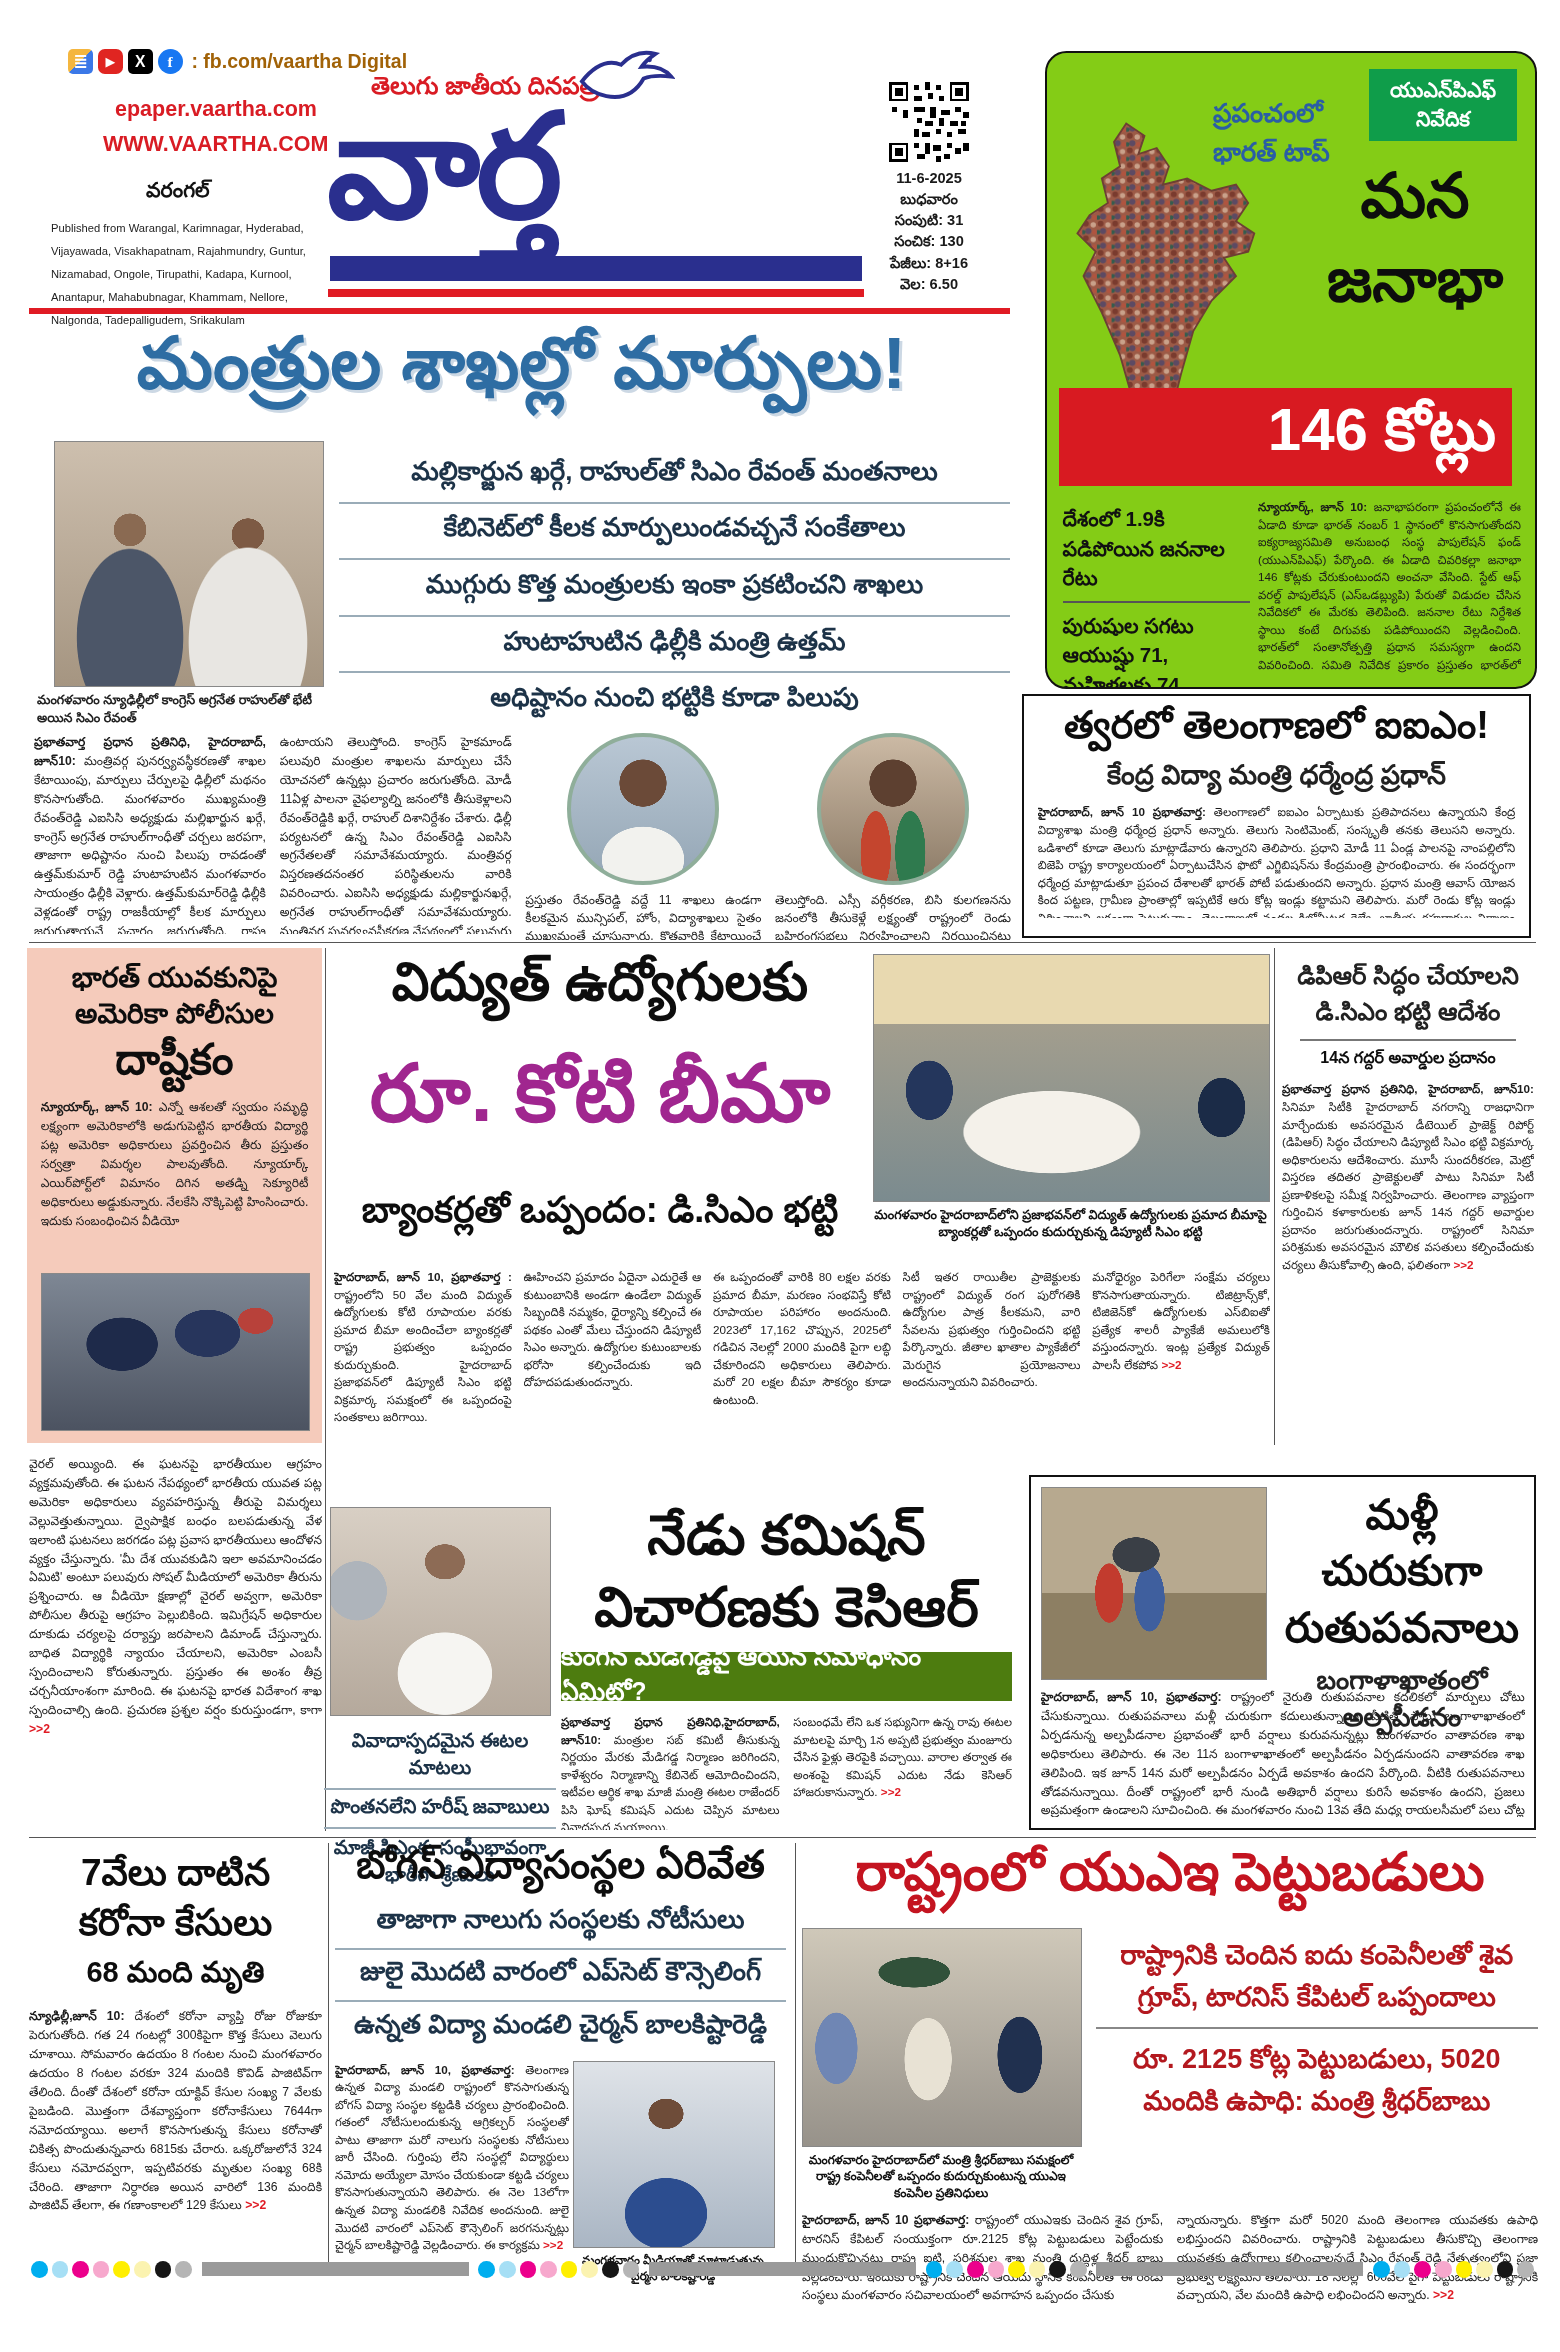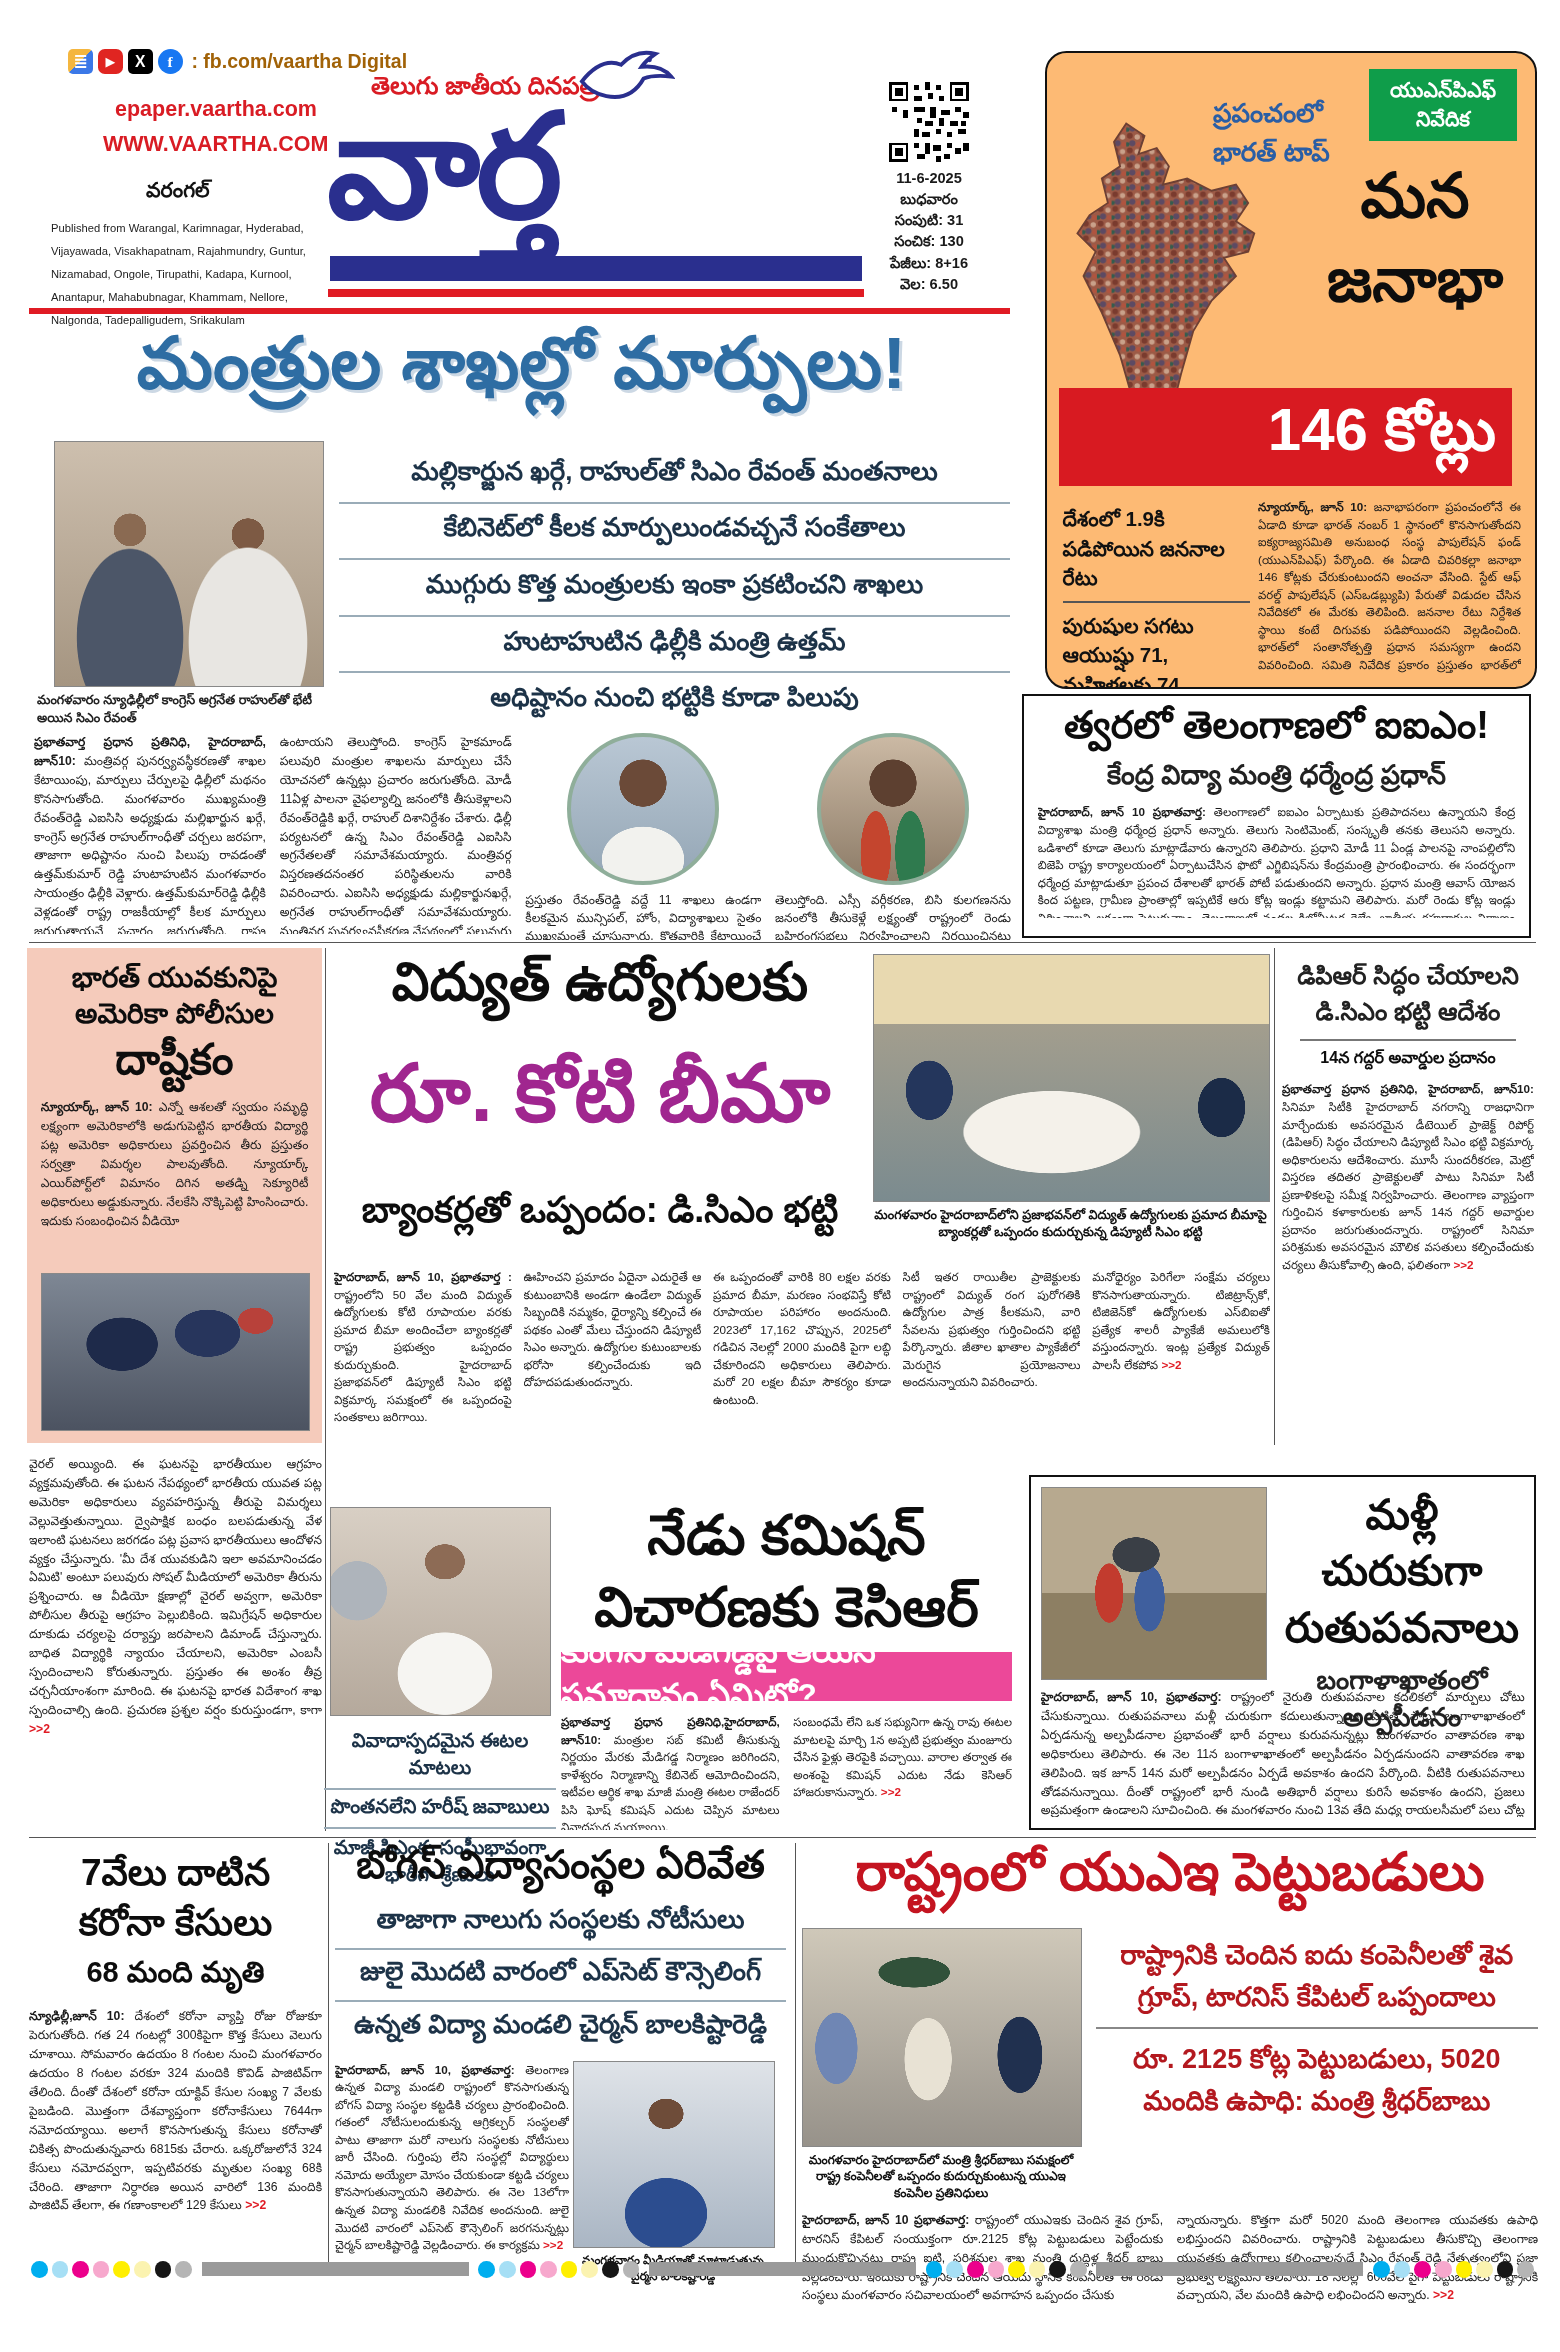--- a/index.html
+++ b/index.html
@@ -109,21 +109,21 @@
   </div>
   <div class="abs" style="left:858px;top:168px;width:142px;text-align:center;font-size:14.6px;font-weight:bold;line-height:1.45;color:#1a1a1a;">
     <div>11-6-2025</div>
     <div>బుధవారం</div>
     <div>సంపుటి: 31</div>
     <div>సంచిక: 130</div>
     <div>పేజీలు: 8+16</div>
     <div>వెల: 6.50</div>
   </div>
 
-  <div class="abs" style="left:1045px;top:51px;width:488px;height:634px;border:2.9px solid #111;border-radius:21.5px;background:#fdba74;overflow:hidden;">
+  <div class="abs" style="left:1045px;top:51px;width:488px;height:634px;border:2.9px solid #111;border-radius:21.5px;background:#84cc16;overflow:hidden;">
     <div class="abs" style="left:5.9px;top:23.4px;width:244px;height:449px;">
       <svg viewBox="0 0 200 300" width="244" height="449">
         <defs>
           <pattern id="crowd" width="12" height="12" patternUnits="userSpaceOnUse">
             <rect width="12" height="12" fill="#9c5a46"></rect>
             <circle cx="3" cy="3" r="2.4" fill="#7a3b2e"></circle>
             <circle cx="9" cy="4" r="2.2" fill="#c9a18a"></circle>
             <circle cx="5" cy="9" r="2.5" fill="#5d4a63"></circle>
             <circle cx="10" cy="10" r="2" fill="#b0543f"></circle>
             <circle cx="1" cy="10" r="1.8" fill="#355c4e"></circle>
@@ -276,21 +276,21 @@
       linear-gradient(#d8cfc4,#b5a99c);"></div>
   <div class="abs" style="left:324px;top:1724px;width:232px;font-size:19.5px;">
     <div class="sub-line" style="padding:4.9px 0;">వివాదాస్పదమైన ఈటల మాటలు</div>
     <div class="sub-line" style="padding:4.9px 0;">పొంతనలేని హరీష్ జవాబులు</div>
     <div class="sub-line" style="padding:7px 0;">మాజీ సిఎంకు సంఘీభావంగా భారీగా శ్రేణులు</div>
   </div>
   <div class="abs" style="left:561px;top:1500px;width:451px;text-align:center;font-size:55px;font-weight:900;color:#0d0d0d;line-height:1.3;">
     <div>నేడు కమిషన్</div>
     <div>విచారణకు కెసిఆర్</div>
   </div>
-  <div class="abs" style="left:561px;top:1652px;width:451px;height:49px;background:#ec4899;color:#fff;font-size:32px;font-weight:bold;display:flex;align-items:center;justify-content:center;">కుంగిన మేడిగడ్డపై ఆయన సమాధానం ఏమిటో?</div>
+  <div class="abs" style="left:561px;top:1652px;width:451px;height:49px;background:#4d7c0f;color:#fff;font-size:25px;font-weight:bold;display:flex;align-items:center;justify-content:center;">కుంగిన మేడిగడ్డపై ఆయన సమాధానం ఏమిటో?</div>
   <div class="abs" style="left:561px;top:1713px;width:451px;height:117px;display:flex;gap:13.7px;">
     <div class="just" style="flex:1;font-size:11.7px;line-height:1.5;">
       <span class="dl">ప్రభాతవార్త ప్రధాన ప్రతినిధి,హైదరాబాద్, జూన్10:</span>
       <span>మంత్రుల సబ్ కమిటీ తీసుకున్న నిర్ణయం మేరకు మేడిగడ్డ నిర్మాణం జరిగిందని, కాళేశ్వరం నిర్మాణాన్ని కేబినెట్ ఆమోదించిందని, ఇటీవల ఆర్థిక శాఖ మాజీ మంత్రి ఈటల రాజేందర్ పిసి ఘోష్ కమిషన్ ఎదుట చెప్పిన మాటలు వివాదస్పద మయ్యాయి.</span>
     </div>
     <div class="just" style="flex:1;font-size:11.7px;line-height:1.5;">
       <span>సంబంధమే లేని ఒక సభ్యునిగా ఉన్న రావు ఈటల మాటలపై మార్చి 1న అప్పటి ప్రభుత్వం మంజూరు చేసిన ఫైళ్లు తెరపైకి వచ్చాయి. వారాల తర్వాత ఈ అంశంపై కమిషన్ ఎదుట నేడు కెసిఆర్ హాజరుకానున్నారు.</span>
       <span class="jump">&gt;&gt;2</span>
     </div>
   </div>

